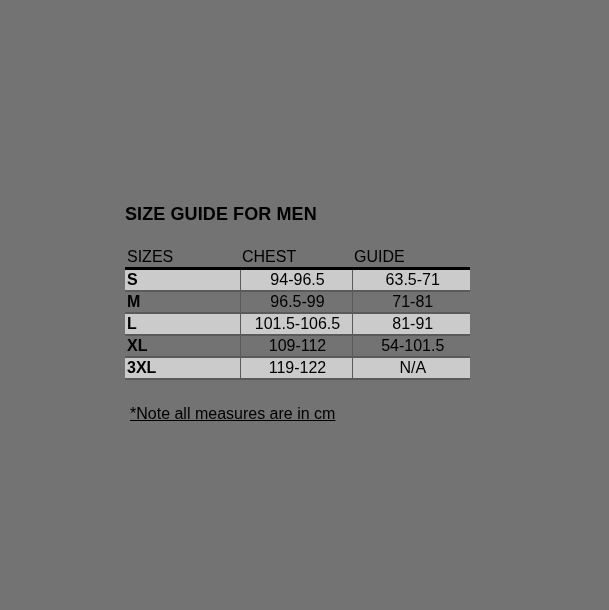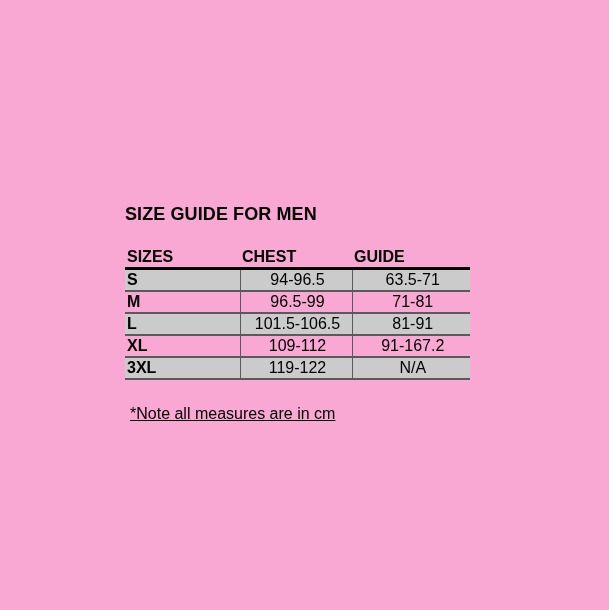--- a/index.html
+++ b/index.html
@@ -6,21 +6,21 @@
   html, body { width:609px; height:610px; }
   body {
     background:#ffffff;
     font-family:"Liberation Sans", sans-serif;
     color:#000000;
     position:relative;
   }
   .canvas {
     position:absolute; left:0; top:0;
     width:609px; height:610px;
-    background:#f9a8d4; overflow:hidden;padding-left:40px;
+    background:#737373; overflow:hidden;padding-left:40px;
   }
 
   
   .title-block {
     position:absolute; left:125px; top:204px;
     font-size:18px; font-weight:700; line-height:21px;
     letter-spacing:0.1px; color:#000;
     white-space:nowrap;
   }
 
@@ -41,21 +41,21 @@
   }
 
   
   table.size-table {
     position:absolute; left:125px; top:248px;
     width:345px;
     border-collapse:collapse; table-layout:fixed;
     font-size:16px; color:#000;
   }
   .size-table th {
-    text-align:left; font-weight:700;
+    text-align:left; font-weight:400;
     height:20px; padding:0 0 1px 2px;
     vertical-align:bottom; line-height:18px;
     border-bottom:3px solid var(--rule, #000);
     white-space:nowrap;
   }
   .size-table td {
     height:22px; padding:0 0 0 2px;
     vertical-align:middle; line-height:20px;
     border-bottom:2px solid var(--grid, #5a5a5a);
     white-space:nowrap; overflow:hidden;
@@ -111,21 +111,21 @@
         <td>71-81</td>
       </tr>
       <tr>
         <td class="size-cell">L</td>
         <td>101.5-106.5</td>
         <td>81-91</td>
       </tr>
       <tr>
         <td class="size-cell">XL</td>
         <td>109-112</td>
-        <td>91-167.2</td>
+        <td>54-101.5</td>
       </tr>
       <tr>
         <td class="size-cell">3XL</td>
         <td>119-122</td>
         <td>N/A</td>
       </tr>
     </tbody>
   </table>
 
   <div class="note">*Note all measures are in cm</div>

